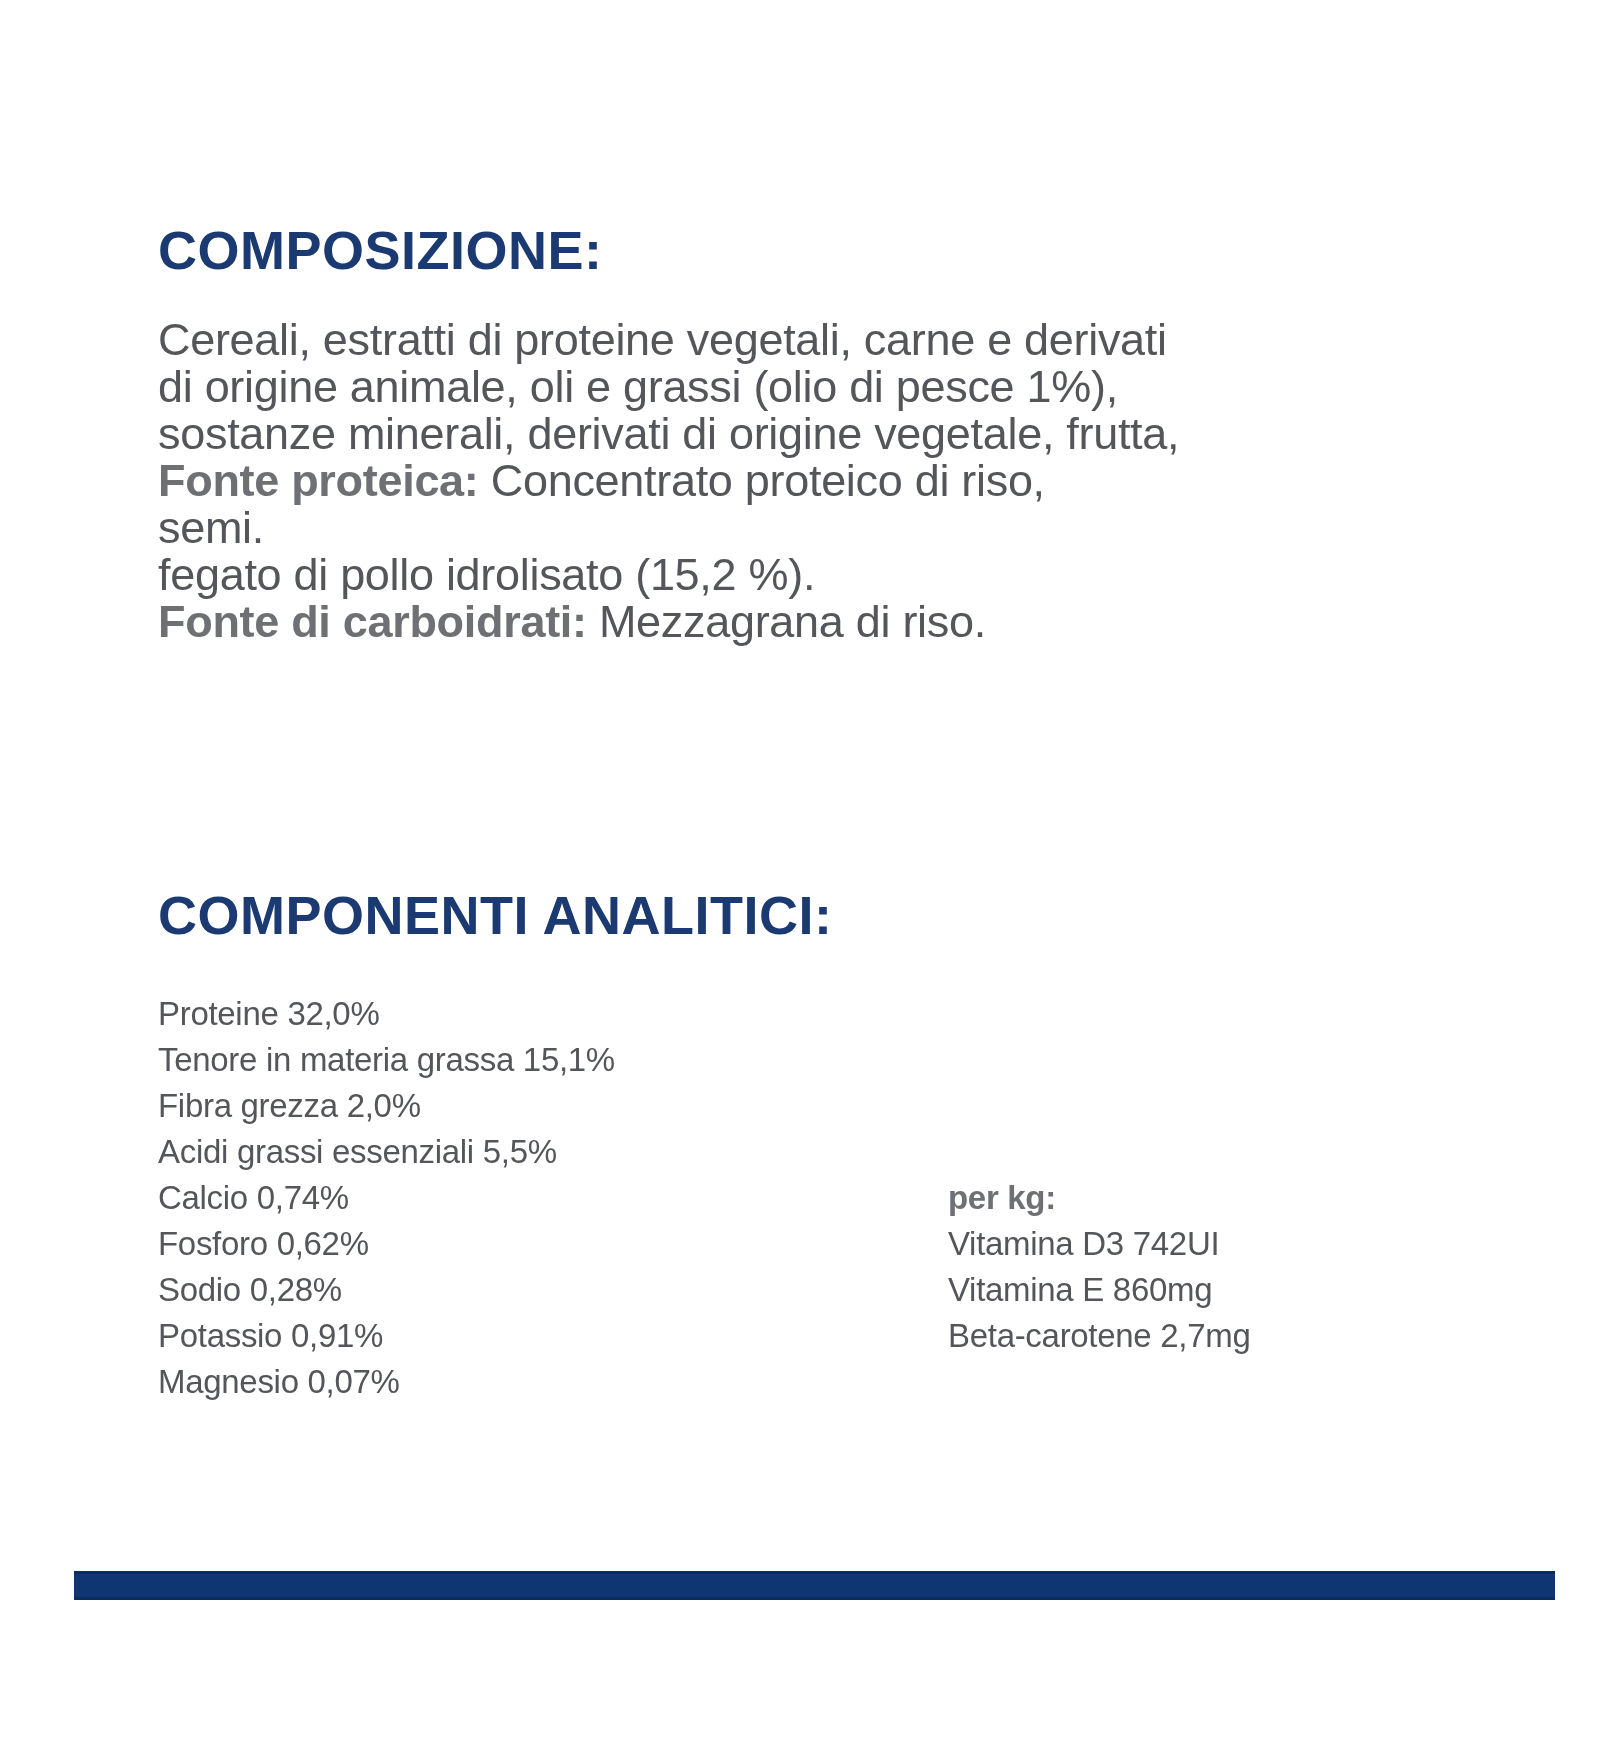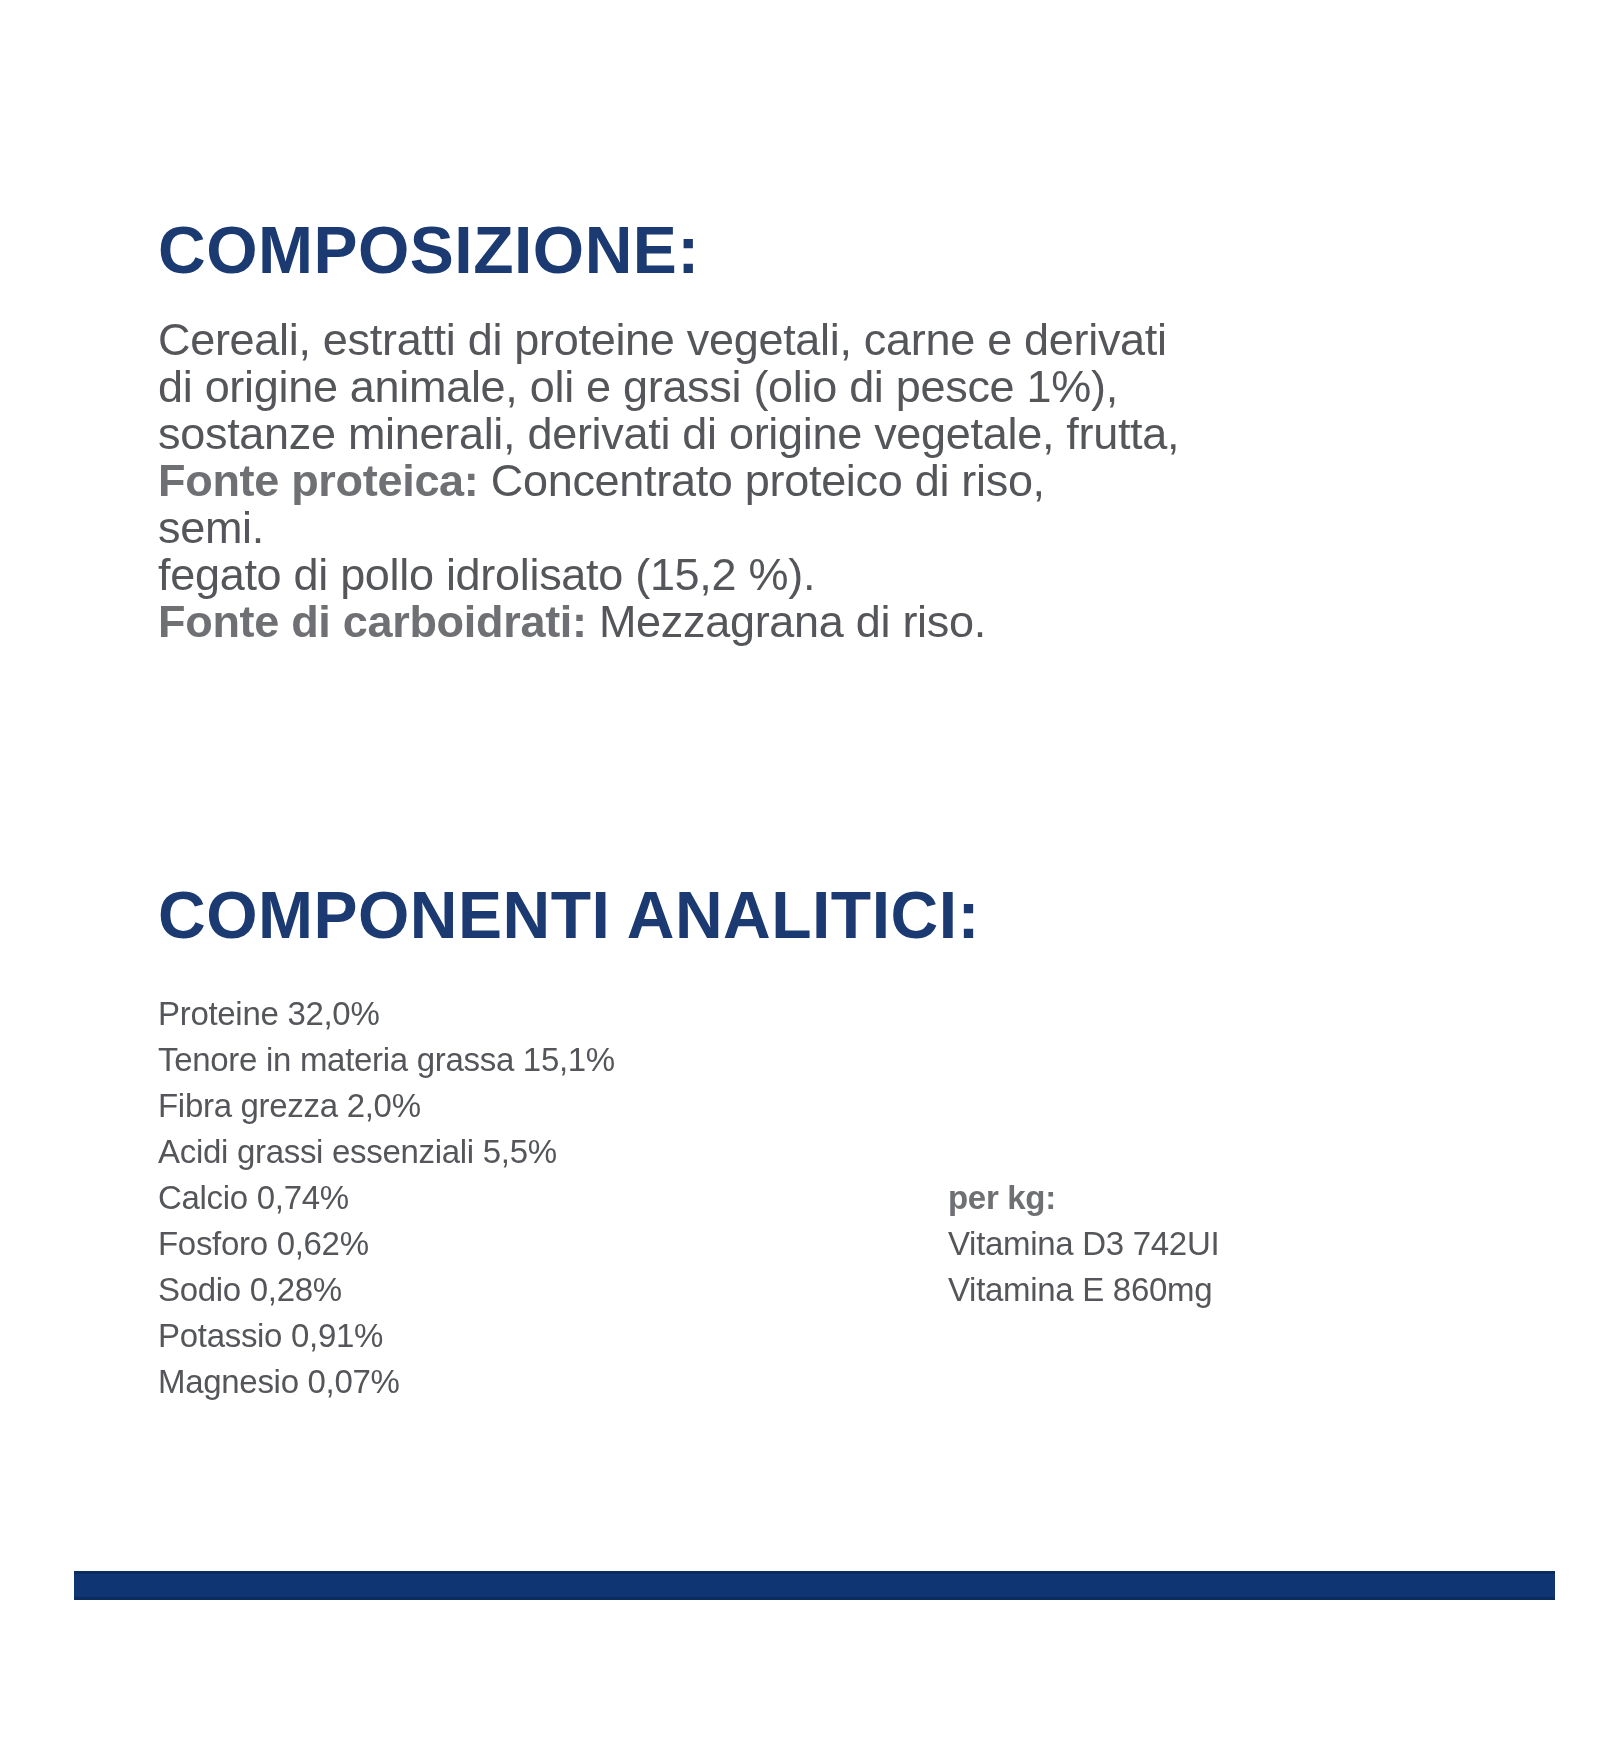--- a/index.html
+++ b/index.html
@@ -12,21 +12,21 @@
     width: 1600px;
     height: 1744px;
     background: #ffffff;
     font-family: "Liberation Sans", sans-serif;
     overflow: hidden;
   }
   .section-heading {
     position: absolute;
     left: 158px;
     margin: 0;
-    font-size: 66px;
+    font-size: 54px;
     line-height: 70px;
     font-weight: 800;
     letter-spacing: 0.5px;
     color: #1b3a72;
     white-space: nowrap;
   }
   #heading-composizione { top: 215px; }
   #heading-analitici   { top: 880px; }
 
   .body-block {
@@ -98,17 +98,18 @@
     <div class="line">Fosforo 0,62%</div>
     <div class="line">Sodio 0,28%</div>
     <div class="line">Potassio 0,91%</div>
     <div class="line">Magnesio 0,07%</div>
   </div>
 
   <div class="analytics-list" id="analytics-right">
     <div class="line bold-label">per kg:</div>
     <div class="line">Vitamina D3 742UI</div>
     <div class="line">Vitamina E 860mg</div>
+    <div class="line">Beta-carotene 2,7mg</div>
   </div>
 
   <div class="divider-bar"></div>
 
 </div>
 
 </body></html>

